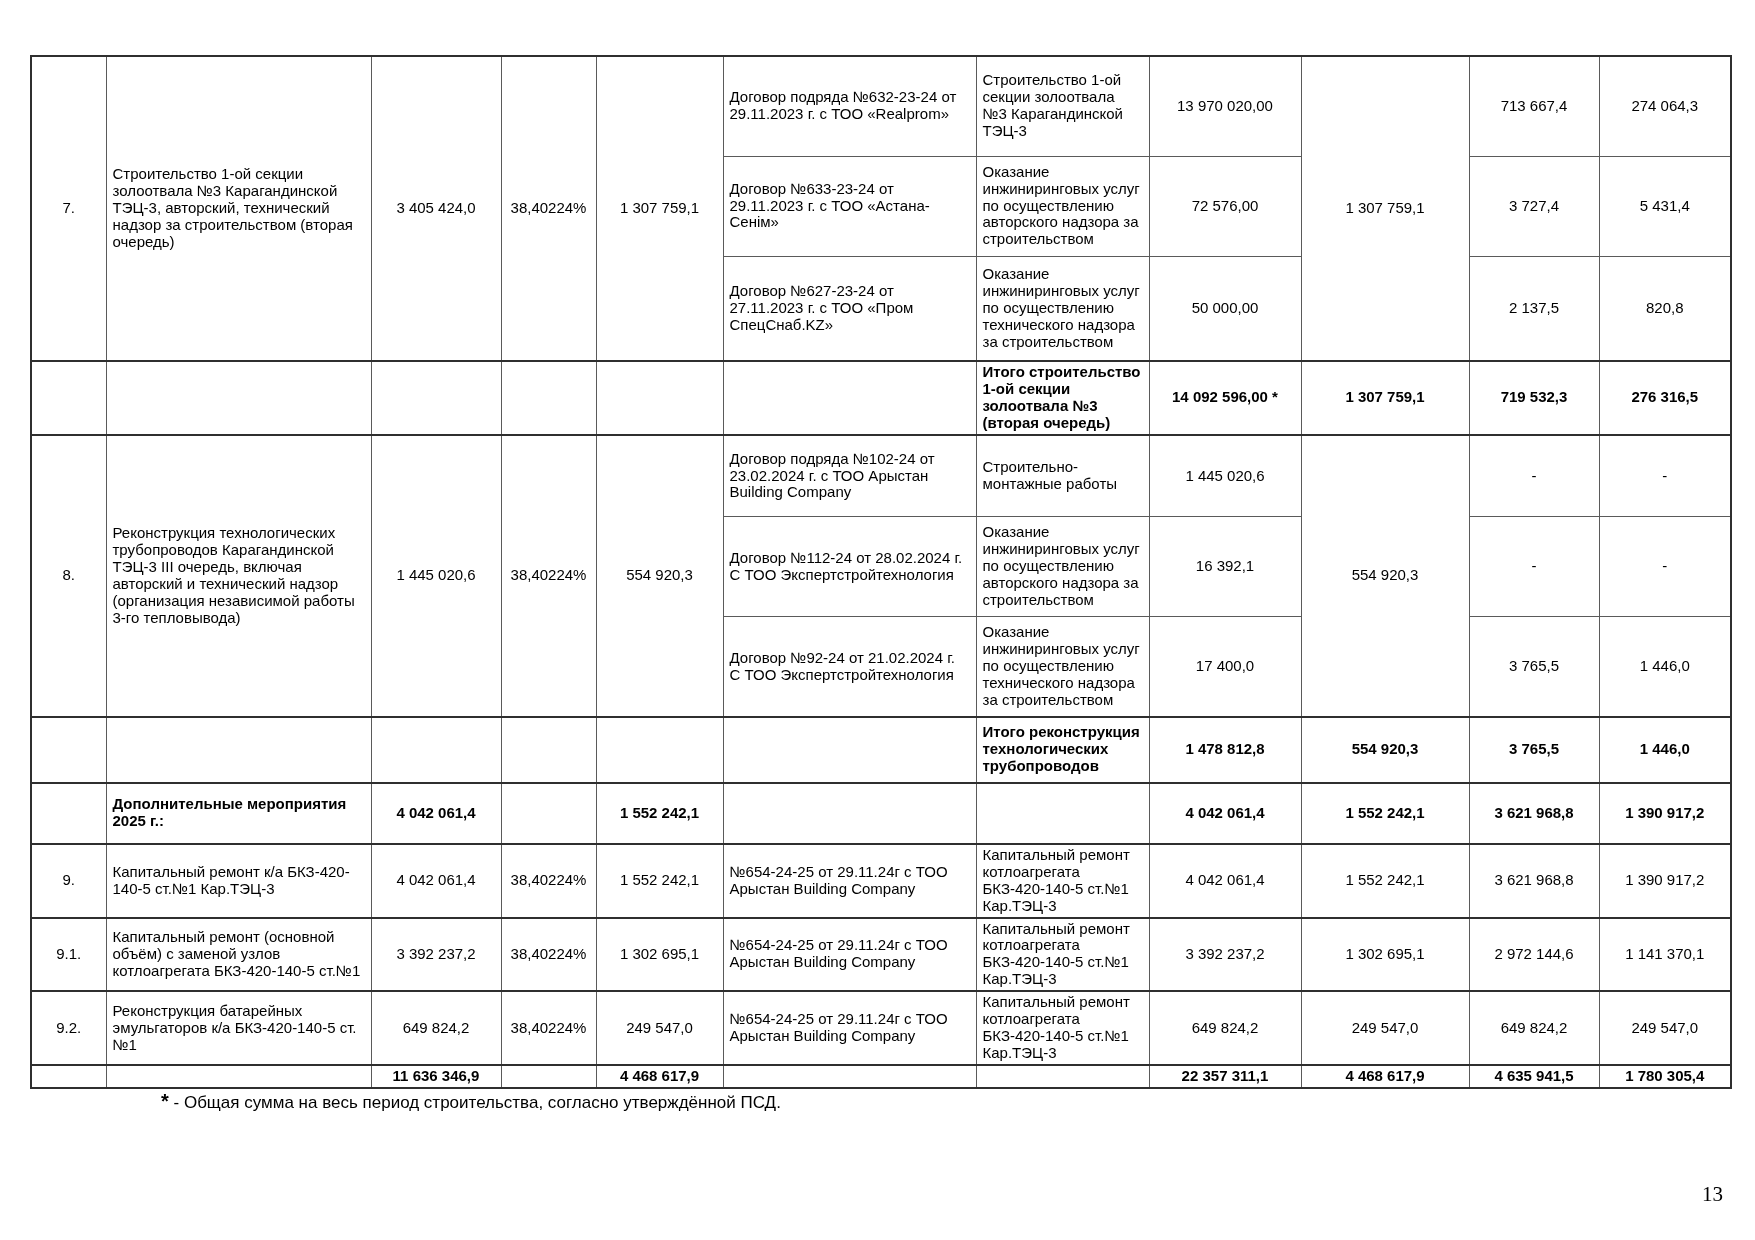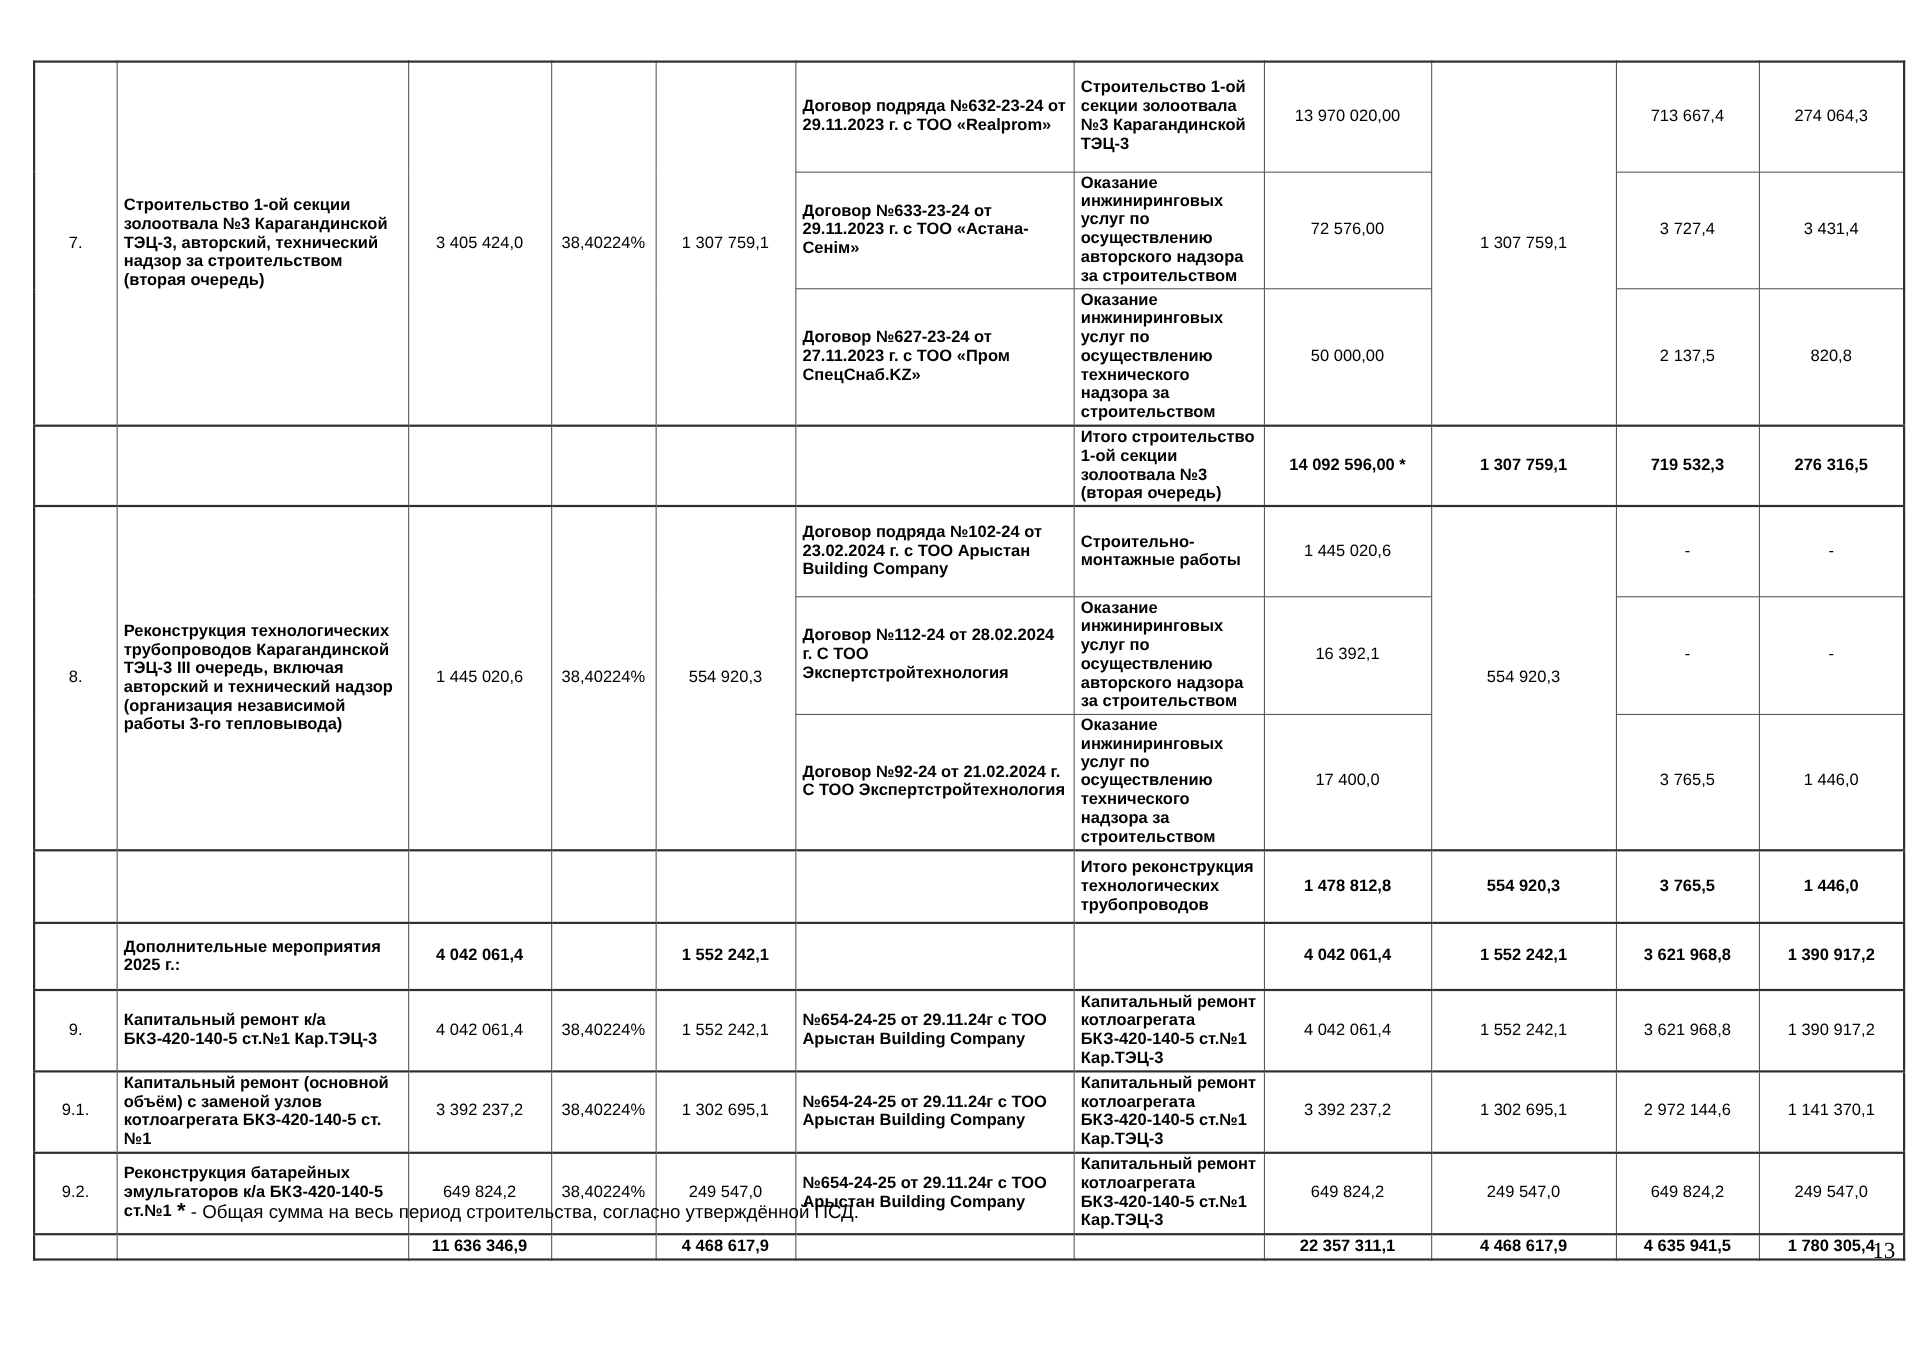--- a/index.html
+++ b/index.html
@@ -16,35 +16,35 @@
   table.grid td{
     border:1px solid #5a5a5a;
     padding:2px 6px;
     vertical-align:middle;
     overflow:hidden;
     word-wrap:break-word;
   }
   tr.mt td{border-top:2.5px solid #2f2f2f;}
   .num{text-align:center;}
   .val{text-align:center;white-space:nowrap;}
-  .txt{text-align:left;font-weight:bold;}
+  .txt{text-align:left;}
   .b{font-weight:bold;}
   .footnote{
     position:absolute;left:161px;top:1090px;font-size:17px;
   }
   .footnote .star{font-weight:bold;font-size:20px;}
   .signature{
     position:absolute;left:95px;top:1148px;font-size:16.5px;white-space:nowrap;
   }
   .sig-line{
     display:inline-block;width:150px;height:14px;
     border-bottom:2px solid #000;margin-left:52px;margin-right:14px;
   }
   .pageno{
-    position:absolute;top:1125px;right:32px;
+    position:absolute;top:1182px;right:32px;
     font-family:"Liberation Serif","DejaVu Serif",serif;font-size:21px;
   }
 </style>
 </head>
 <body>
 
 <div class="page">
 
   <table class="grid">
     <colgroup>
@@ -74,21 +74,21 @@
       <td class="val" rowspan="3">1 307 759,1</td>
       <td class="val">713 667,4</td>
       <td class="val">274 064,3</td>
     </tr>
 
     <tr style="height:100px">
       <td class="txt">Договор №633-23-24 от 29.11.2023 г. с ТОО «Астана-Сенім»</td>
       <td class="txt">Оказание инжиниринговых услуг по осуществлению авторского надзора за строительством</td>
       <td class="val">72 576,00</td>
       <td class="val">3 727,4</td>
-      <td class="val">3 431,4</td>
+      <td class="val">5 431,4</td>
     </tr>
 
     <tr style="height:105px">
       <td class="txt">Договор №627-23-24 от 27.11.2023 г. с ТОО «Пром СпецСнаб.KZ»</td>
       <td class="txt">Оказание инжиниринговых услуг по осуществлению технического надзора за строительством</td>
       <td class="val">50 000,00</td>
       <td class="val">2 137,5</td>
       <td class="val">820,8</td>
     </tr>
 

